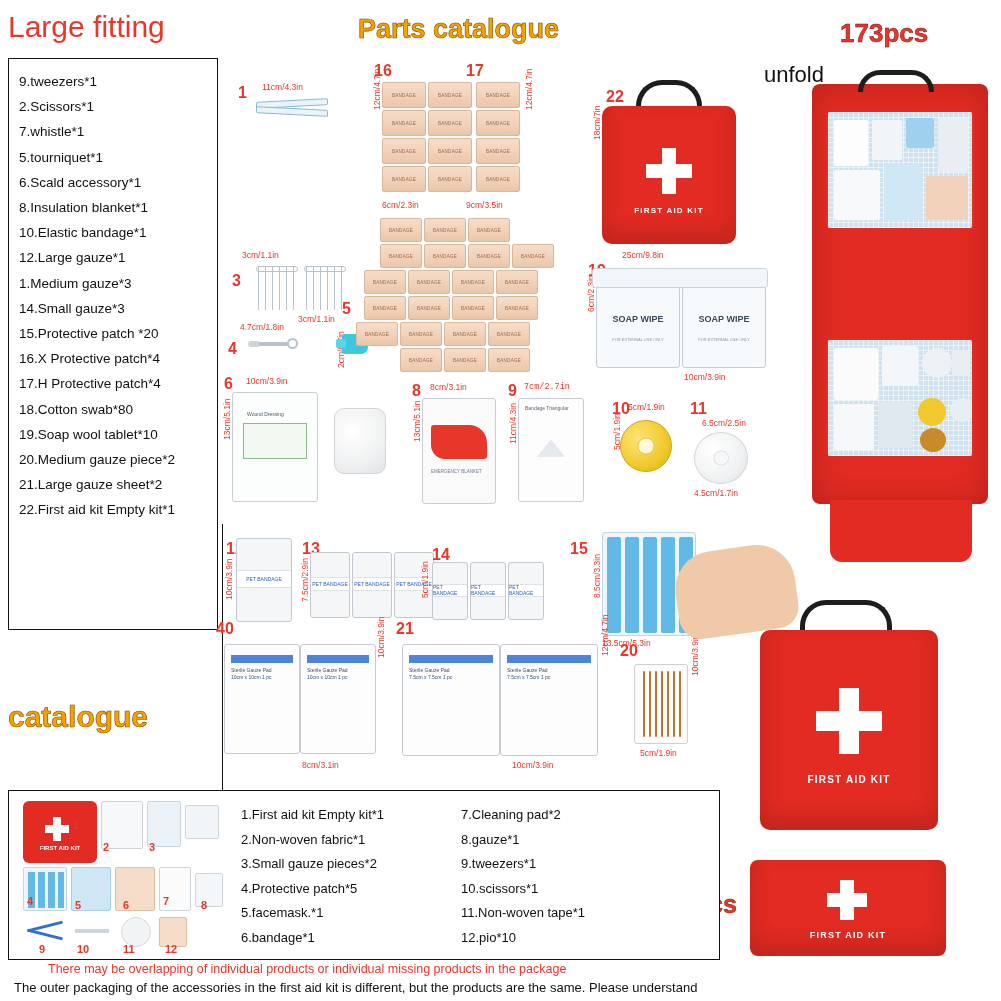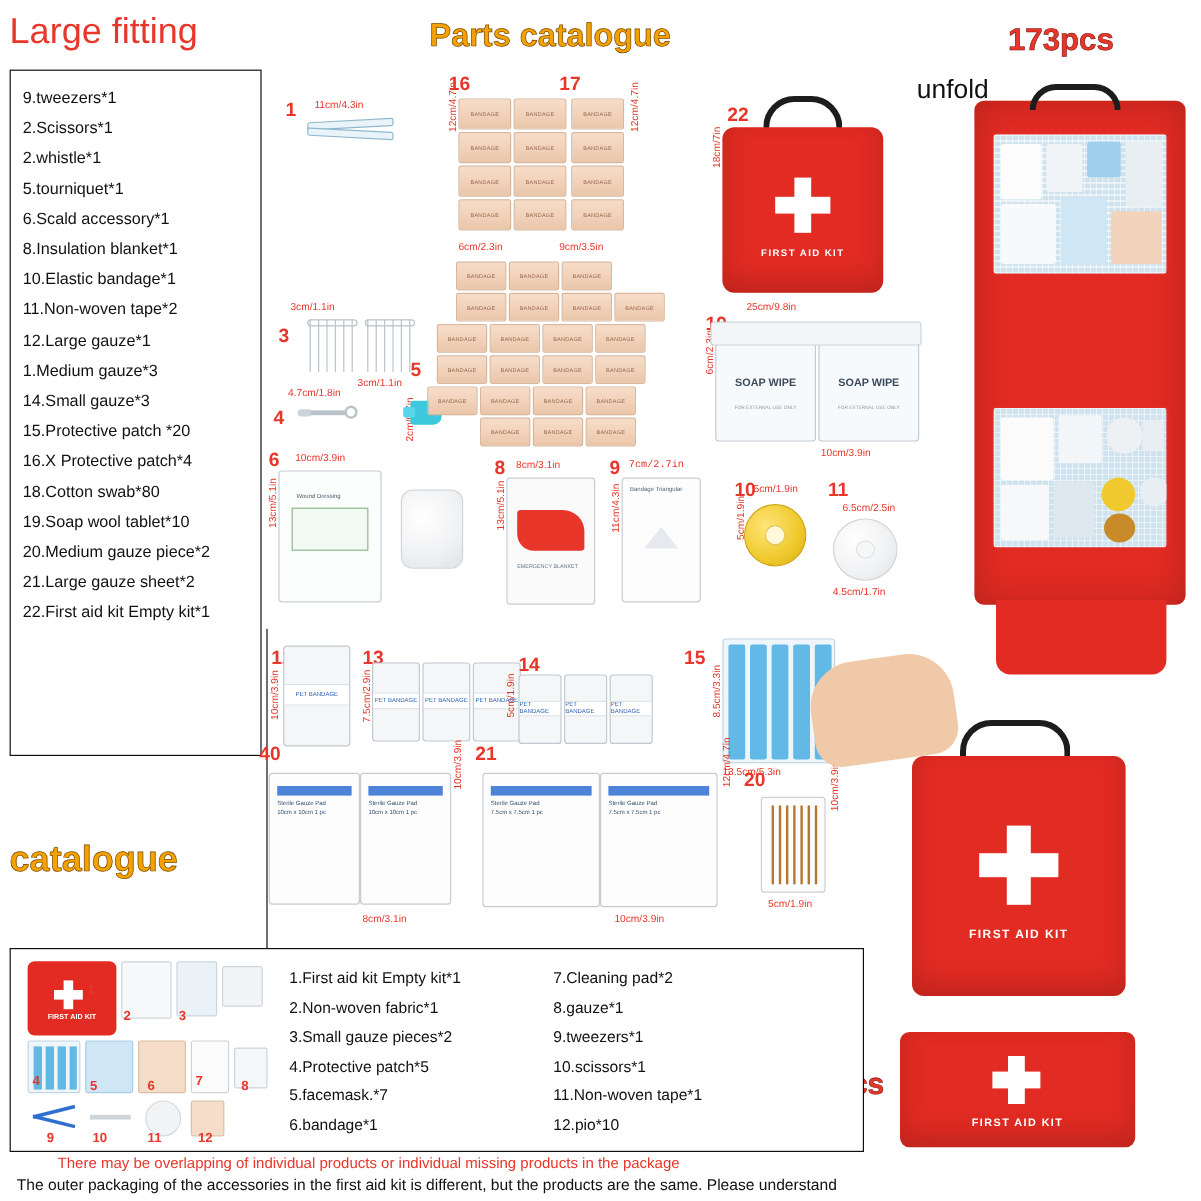--- a/index.html
+++ b/index.html
@@ -245,31 +245,31 @@
 <div class="abs hdr-parts">Parts catalogue</div>
 <div class="abs hdr-173">173pcs</div>
 <div class="abs hdr-unfold">unfold</div>
 <div class="abs hdr-catalogue">catalogue</div>
 <div class="abs hdr-small-fitting">Small fitting</div>
 <div class="abs hdr-27">27pcs</div>
 
 <div class="abs list-box">
   <div class="li">9.tweezers*1</div>
   <div class="li">2.Scissors*1</div>
-  <div class="li">2.whistle*1</div>
+  <div class="li">7.whistle*1</div>
   <div class="li">5.tourniquet*1</div>
   <div class="li">6.Scald accessory*1</div>
   <div class="li">8.Insulation blanket*1</div>
   <div class="li">10.Elastic bandage*1</div>
-  <div class="li">11.Non-woven tape*2</div>
   <div class="li">12.Large gauze*1</div>
   <div class="li">1.Medium gauze*3</div>
   <div class="li">14.Small gauze*3</div>
   <div class="li">15.Protective patch *20</div>
   <div class="li">16.X Protective patch*4</div>
+  <div class="li">17.H Protective patch*4</div>
   <div class="li">18.Cotton swab*80</div>
   <div class="li">19.Soap wool tablet*10</div>
   <div class="li">20.Medium gauze piece*2</div>
   <div class="li">21.Large gauze sheet*2</div>
   <div class="li">22.First aid kit Empty kit*1</div>
 </div>
 
 <div class="abs parts-frame"></div>
 
 <div class="abs num" style="left:238px; top:84px;">1</div>
@@ -650,21 +650,21 @@
     <div class="num" style="position:absolute; left:64px; top:148px; font-size:11px;">10</div>
     <div class="num" style="position:absolute; left:110px; top:148px; font-size:11px;">11</div>
     <div class="num" style="position:absolute; left:152px; top:148px; font-size:11px;">12</div>
   </div>
 
   <div class="cat-col c1">
     <div>1.First aid kit Empty kit*1</div>
     <div>2.Non-woven fabric*1</div>
     <div>3.Small gauze pieces*2</div>
     <div>4.Protective patch*5</div>
-    <div>5.facemask.*7</div>
+    <div>5.facemask.*1</div>
     <div>6.bandage*1</div>
   </div>
   <div class="cat-col c2">
     <div>7.Cleaning pad*2</div>
     <div>8.gauze*1</div>
     <div>9.tweezers*1</div>
     <div>10.scissors*1</div>
     <div>11.Non-woven tape*1</div>
     <div>12.pio*10</div>
   </div>

